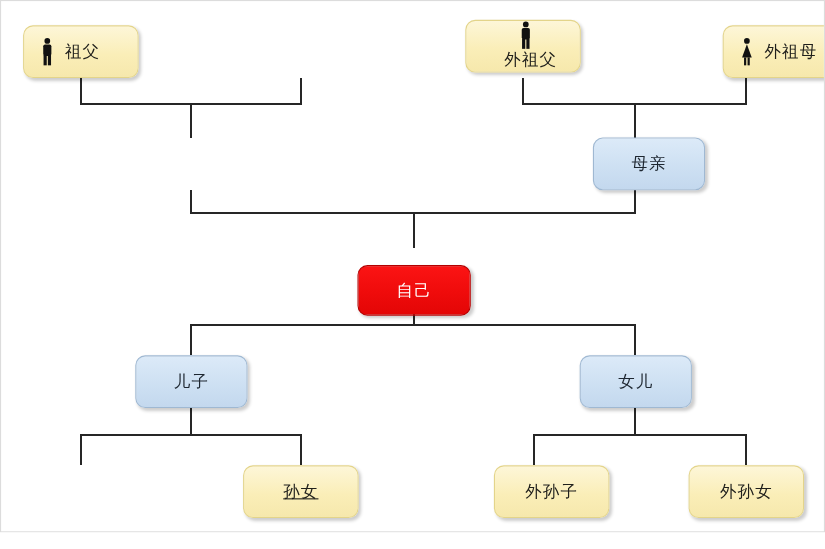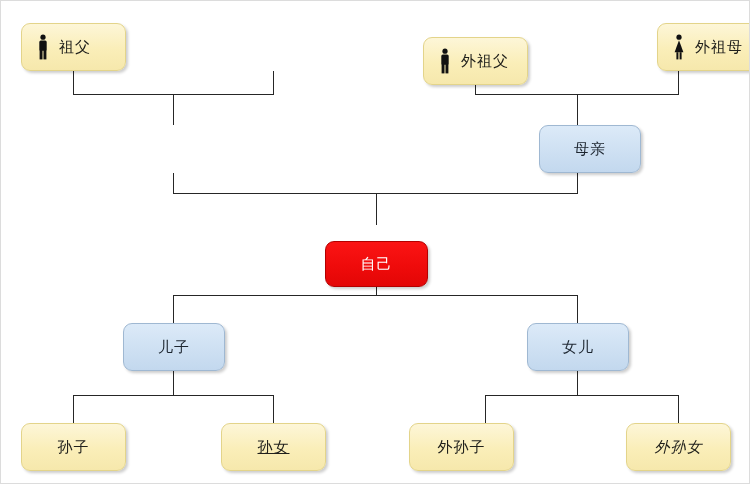--- a/index.html
+++ b/index.html
@@ -116,21 +116,21 @@
     <svg class="gicon" viewBox="0 0 14 26" xmlns="http://www.w3.org/2000/svg">
       <circle cx="7" cy="3.2" r="2.6" fill="#111111"></circle>
       <rect x="3.3" y="6.4" width="7.4" height="10.4" rx="1.6" fill="#111111"></rect>
       <rect x="3.6" y="16" width="2.9" height="9.4" fill="#111111"></rect>
       <rect x="7.5" y="16" width="2.9" height="9.4" fill="#111111"></rect>
     </svg>
     <span class="label">祖父</span>
   </div>
 
 
-  <div class="node cream withicon" style="left:422px; top:36px; width:105px; height:48px;">
+  <div class="node cream withicon" style="left:422px; top:17px; width:105px; height:48px;flex-direction:column;">
     <svg class="gicon" viewBox="0 0 14 26" xmlns="http://www.w3.org/2000/svg">
       <circle cx="7" cy="3.2" r="2.6" fill="#111111"></circle>
       <rect x="3.3" y="6.4" width="7.4" height="10.4" rx="1.6" fill="#111111"></rect>
       <rect x="3.6" y="16" width="2.9" height="9.4" fill="#111111"></rect>
       <rect x="7.5" y="16" width="2.9" height="9.4" fill="#111111"></rect>
     </svg>
     <span class="label">外祖父</span>
   </div>
 
   <div class="node cream withicon" style="left:608px; top:22px; width:105px; height:48px;margin-left:48px;">
@@ -153,29 +153,26 @@
   </div>
 
   <div class="node blue" style="left:526px; top:322px; width:102px; height:48px;">
     <span class="label">女儿</span>
   </div>
 
   <div class="node blue" style="left:122px; top:322px; width:102px; height:48px;">
     <span class="label">儿子</span>
   </div>
 
-  <div class="node cream" style="left:20px; top:422px; width:105px; height:48px;">
-    <span class="label">孙子</span>
-  </div>
 
   <div class="node cream" style="left:220px; top:422px; width:105px; height:48px;text-decoration:underline;">
     <span class="label">孙女</span>
   </div>
 
-  <div class="node cream" style="left:408px; top:422px; width:105px; height:48px;">
+  <div class="node cream" style="left:448px; top:422px; width:105px; height:48px;">
     <span class="label">外孙子</span>
   </div>
 
-  <div class="node cream" style="left:625px; top:422px; width:105px; height:48px;font-style:italic;">
+  <div class="node cream" style="left:625px; top:422px; width:105px; height:48px;">
     <span class="label">外孙女</span>
   </div>
 
 </div>
 
 </body></html>

